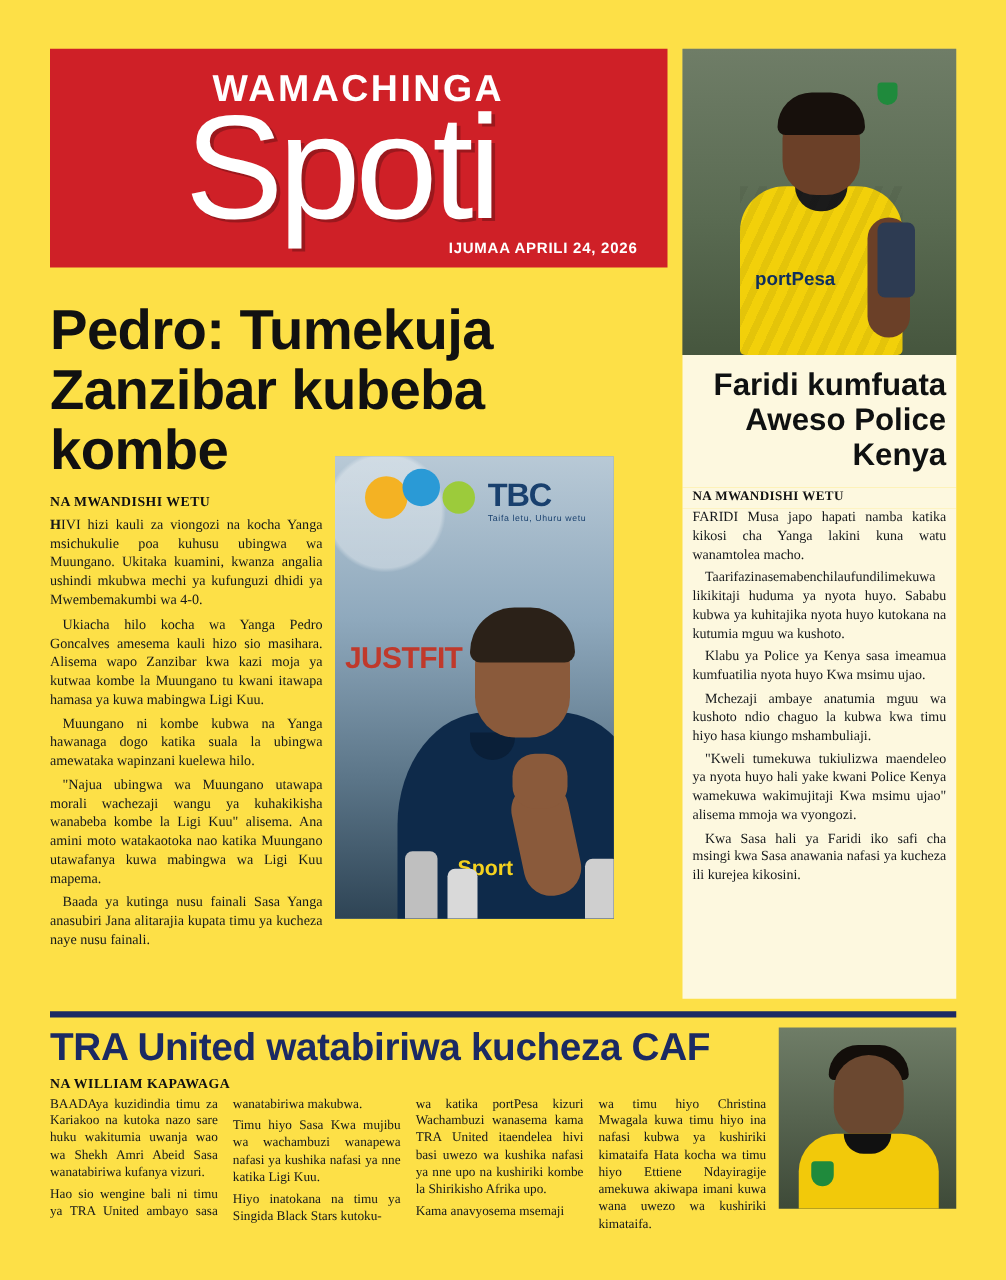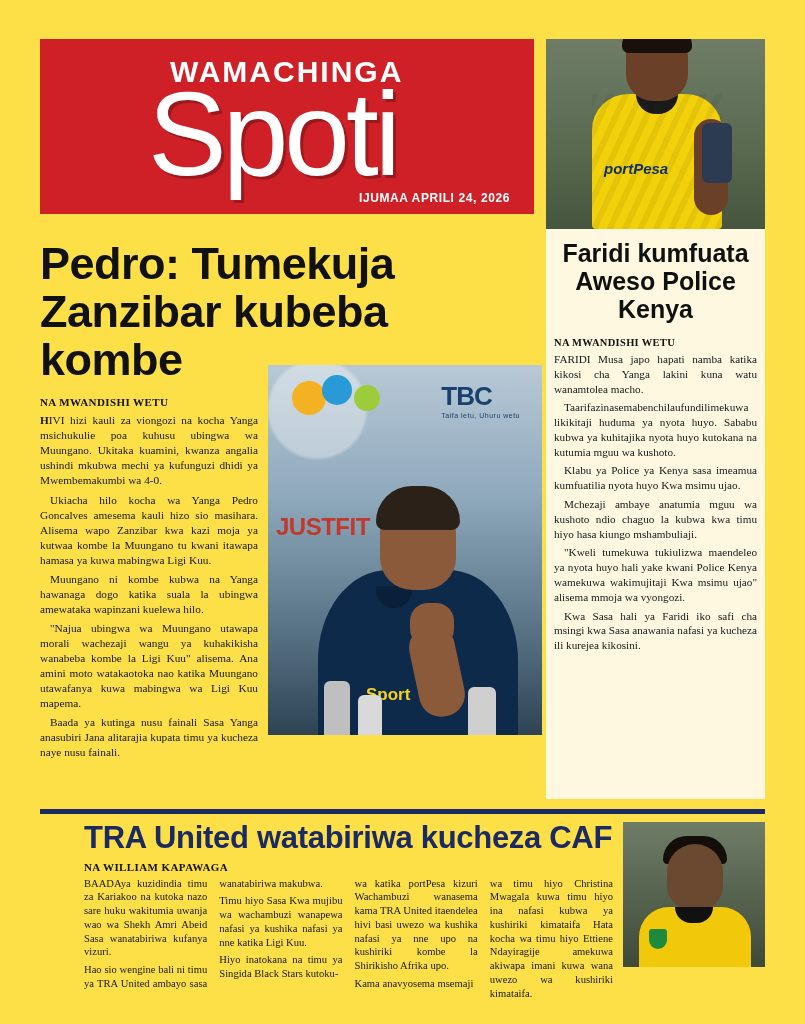--- a/index.html
+++ b/index.html
@@ -74,21 +74,21 @@
     line-height: 1.07;
     color: #111111;
     letter-spacing: -0.5px;
   }
 
   
   .lead-photo {
     position: absolute;
     left: 268px;
     top: 365px;
-    width: 274px;
+    width: 223px;
     height: 370px;
     background: linear-gradient(160deg, #9fb7cc 0%, #6d8ca5 40%, #3c5466 100%);
     overflow: hidden;
     text-decoration: underline;
   }
   .lp-backdrop {
     position: absolute; inset: 0;
     background:
       radial-gradient(circle at 18% 12%, rgba(255,255,255,0.35) 0 12%, transparent 13%),
       linear-gradient(to bottom, #b8c9d6 0%, #8fa9bd 35%, #5b7588 70%, #2e4455 100%);
@@ -176,25 +176,24 @@
   }
   .lead-body p { margin: 0 0 4px 0; text-indent: 10px; }
   .lead-body p:first-child { text-indent: 0; }
   .lead-body p:first-child:first-letter {
     font-weight: bold;
   }
 
   
   .r-photo {
     width: 219px;
-    height: 190px;
+    height: 245px;
     background: linear-gradient(to bottom, #7e8a78 0%, #5e6b58 60%, #46523f 100%);
     position: relative;
     overflow: hidden;
-    font-style: italic;
   }
   .rp-grass {
     position:absolute; inset:0;
     background: linear-gradient(to bottom, #6f7d67 0%, #5a6b52 55%, #46563e 100%);
   }
   .rp-player { position:absolute; left:36px; bottom:0; width:150px; height:230px; }
   .rp-jersey {
     position:absolute; bottom:0; left:10px; width:130px; height:135px;
     background:#f2d00a; border-radius:36px 36px 4px 4px;
   }
@@ -228,21 +227,21 @@
     background:#6b4028; border-radius:17px;
   }
   .rp-bag {
     position:absolute; right:0px; bottom:46px; width:30px;height:60px;
     background:#2d3b52; border-radius:6px;
   }
 
   .r-headline {
     background: #fdf8df;
     padding: 10px 8px 12px 8px;
-    text-align: center;
+    text-align: right;
     font-family: "Liberation Sans", sans-serif;
     font-weight: bold;
     font-size: 25px;
     line-height: 1.12;
     color: #0f1111;
   }
   .r-byline {
     background:#fdf8df;
     font-family: "Liberation Serif", serif;
     font-weight: bold;
@@ -262,21 +261,21 @@
   }
   .r-body p { margin: 0 0 4px 0; text-indent: 10px; }
   .r-body p:first-child { text-indent: 0; }
 
   
   .rule {
     height: 5px;
     background: #1b2a63;
     margin: 10px 0 0 0;
   }
-  .bottom { display: flex; gap: 10px; margin-top: 8px; margin-left: 44px; }
+  .bottom { display: flex; gap: 10px; margin-top: 8px; }
   .bottom-main { flex: 1; }
   .bottom-headline {
     font-family: "Liberation Sans", sans-serif;
     font-weight: bold;
     font-size: 31px;
     line-height: 1.05;
     color: #1b2a63;
     letter-spacing: -0.3px;
     margin-bottom: 6px;
   }

